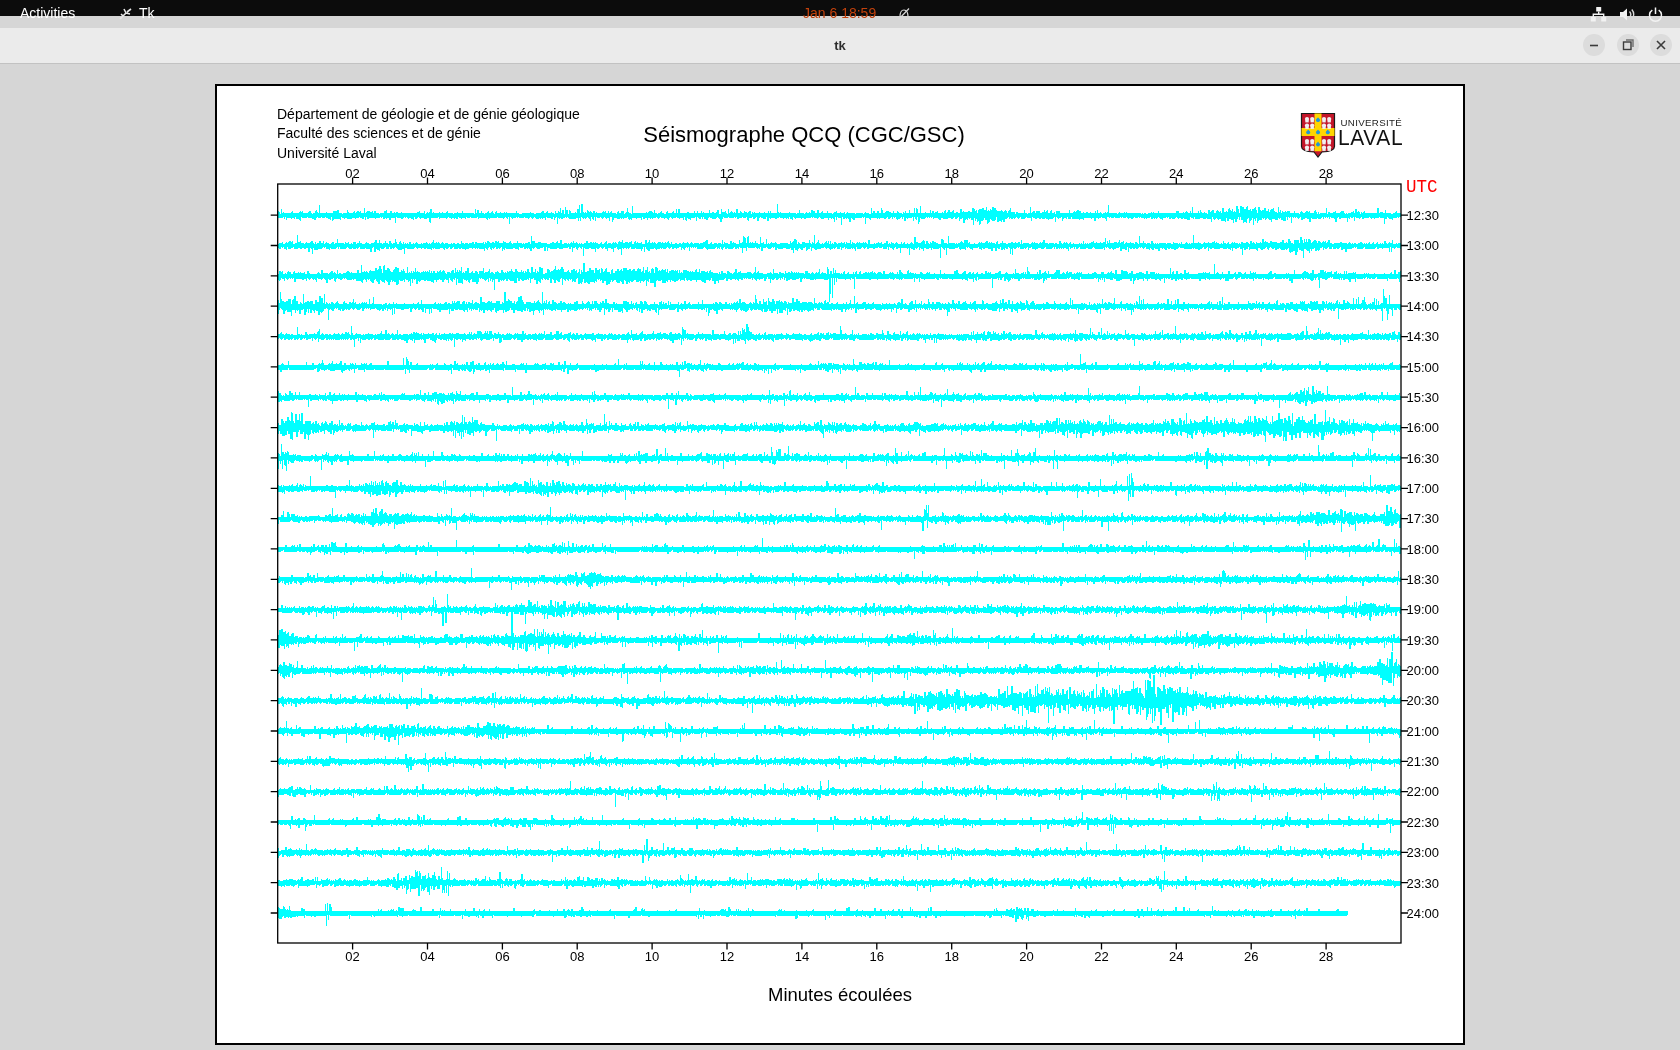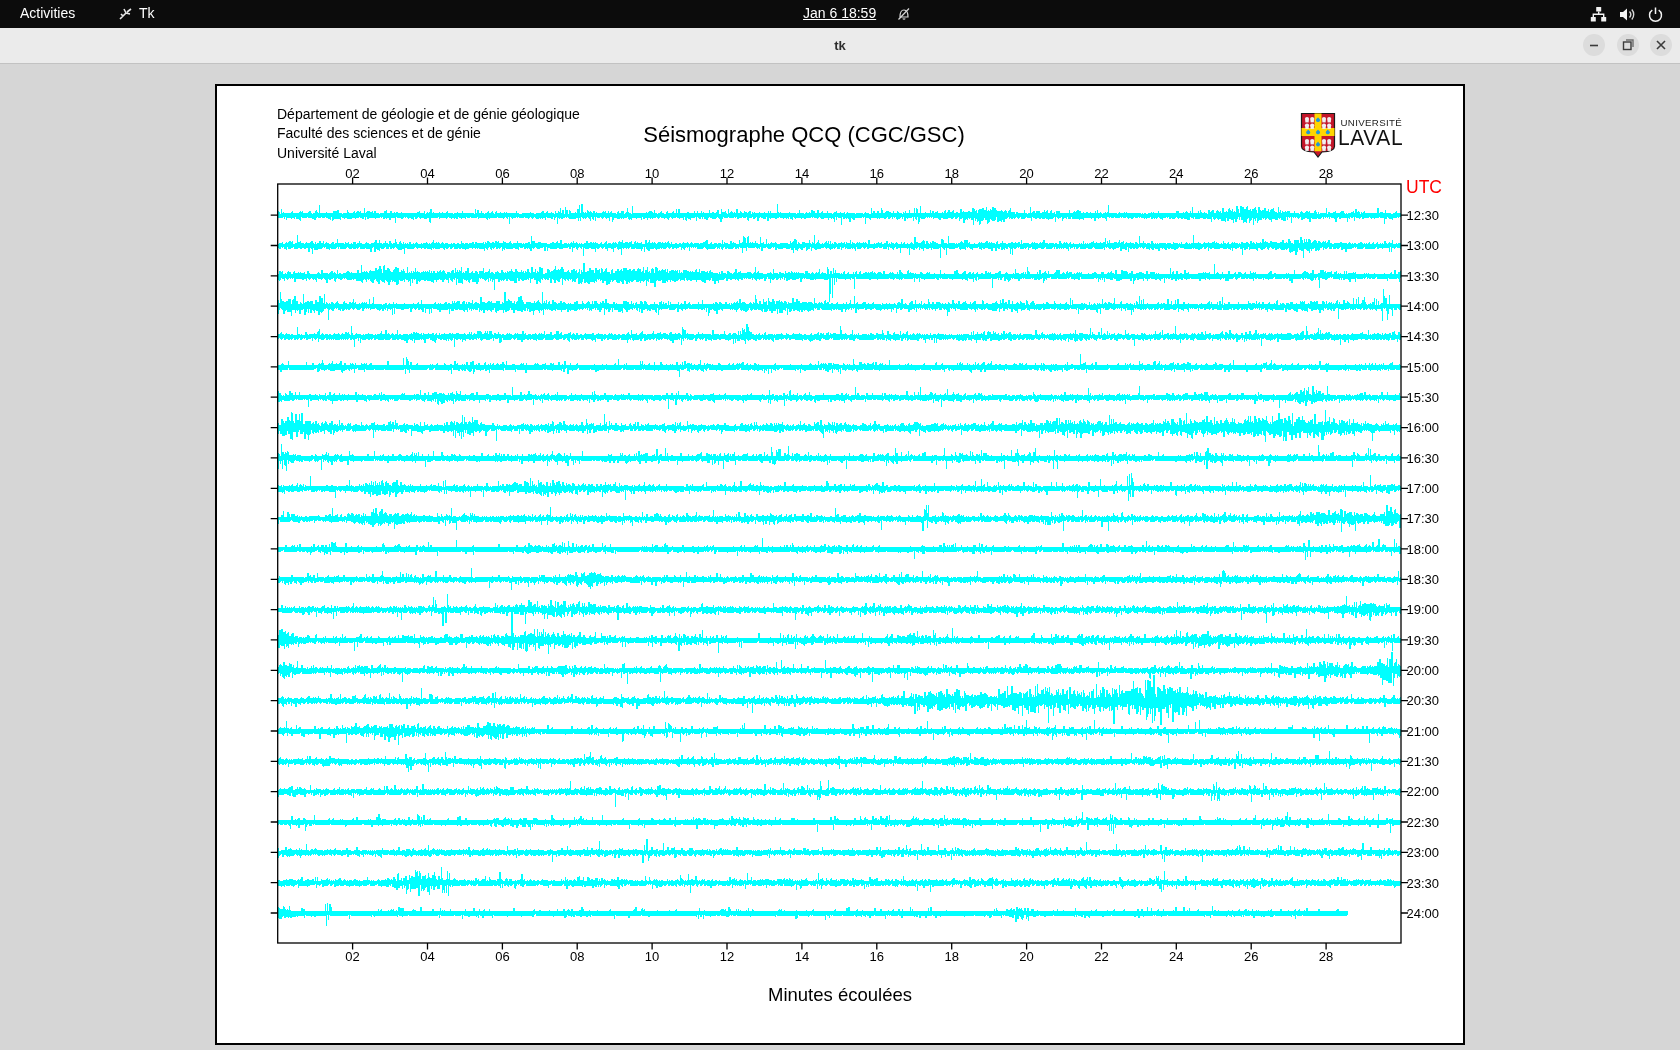--- a/index.html
+++ b/index.html
@@ -1,29 +1,29 @@
 <!DOCTYPE html>
 <html><head>
 <meta charset="utf-8">
 <style>
 * { margin:0; padding:0; box-sizing:border-box; }
 html,body { width:1680px; height:1050px; overflow:hidden; font-family:"Liberation Sans", sans-serif; }
 body { background:#d6d6d6; position:relative; }
-#topbar { position:absolute; left:0; top:0; width:1680px; height:28px; background:#0c0c0c; color:#ffffff; }
+#topbar { position:absolute; left:0; top:0; width:1680px; height:16px; background:#0c0c0c; color:#ffffff; }
 #topbar .act { position:absolute; left:20px; top:5px; font-size:14px; color:#fff; }
 #topbar .tk { position:absolute; left:139px; top:5px; font-size:14px; color:#fff; }
-#topbar .clock { position:absolute; left:803px; top:5px; font-size:14px; color:#ffffff;text-decoration:underline; }
+#topbar .clock { position:absolute; left:803px; top:5px; font-size:14px; color:#c2410c; }
 #titlebar { position:absolute; left:0; top:28px; width:1680px; height:36px; background:#ebebeb; border-bottom:1px solid #c2c2c2; }
 #titlebar .t { position:absolute; left:0; width:1680px; text-align:center; top:10px; font-size:13px; font-weight:bold; color:#2d2d2d; }
 .wbtn { position:absolute; top:34px; width:22px; height:22px; border-radius:50%; background:#dcdcdc; }
 #panel { position:absolute; left:215px; top:84px; width:1250px; height:961px; background:#ffffff; border:2px solid #000; }
 #hdr { position:absolute; left:277px; top:104.5px; font-size:14px; line-height:19.6px; color:#000; }
 #ptitle { position:absolute; left:0; width:1608px; text-align:center; top:122px; font-size:22px; color:#000; }
 #axlabel { position:absolute; left:0; width:1680px; text-align:center; top:983.5px; font-size:18.5px; color:#000; }
-#utc { position:absolute; left:1406px; top:177px; font-size:17.5px; color:#ff0000; }
+#utc { position:absolute; left:1406px; top:177px; font-size:17.5px; color:#ff0000;font-family:Liberation Mono, monospace; }
 svg text { font-family:"Liberation Sans", sans-serif; }
 </style>
 </head>
 <body>
 <div id="topbar">
   <span class="act">Activities</span>
   <svg width="17" height="17" style="position:absolute;left:117px;top:6px" viewBox="0 0 17 17">
     <g stroke="#e8e8e8" stroke-width="1.6" fill="none">
       <path d="M3 13 L9 7 M9 7 L7 3 M9 7 L13 8 M6 10 L4 8 M10 6 L14 3"></path>
     </g>

